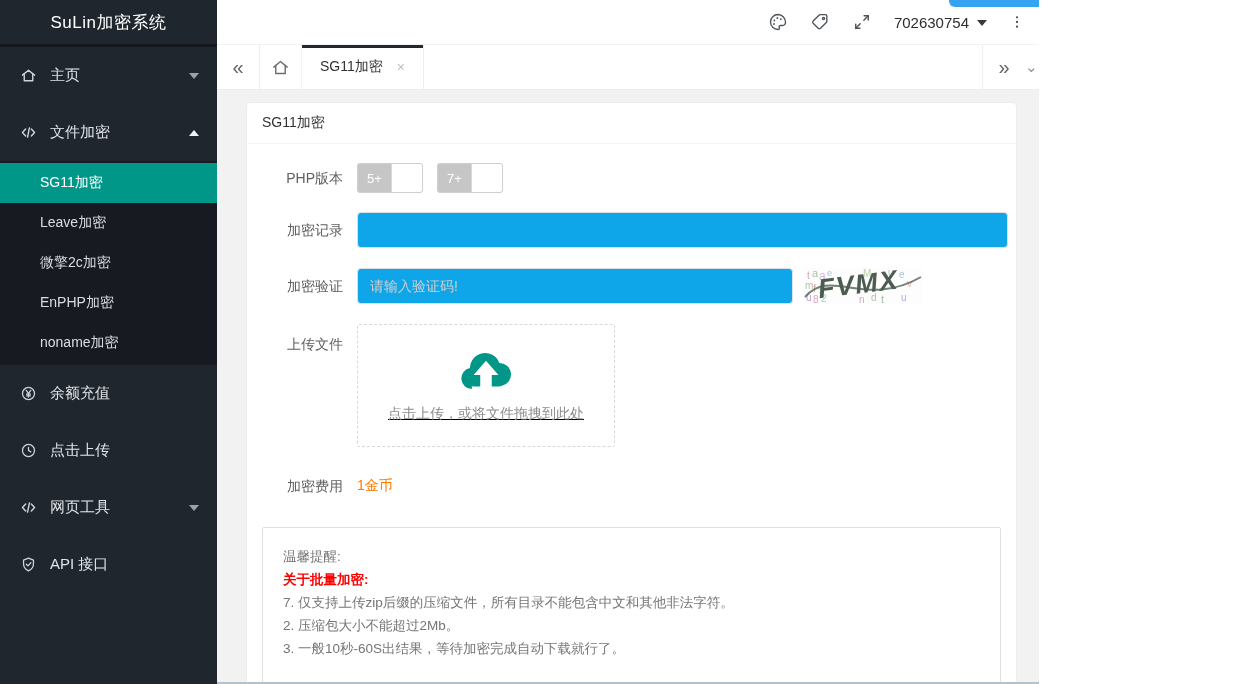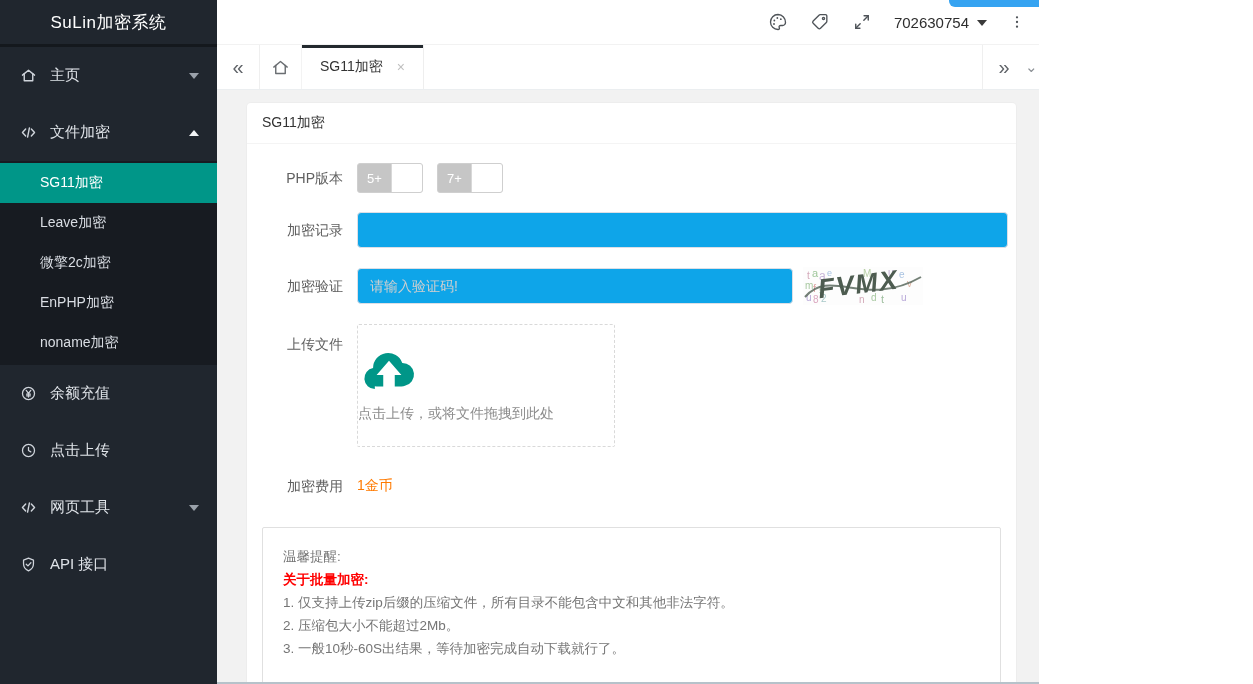--- a/index.html
+++ b/index.html
@@ -75,22 +75,22 @@
     color:#fff; font-size:13px; }
   .toggle-knob { width:31px; background:#fff; border-left:1px solid #d8d8d8; }
   .text-input { height:36px; border:1px solid #dcdfe6; border-radius:4px; outline:none;
     font-size:14px; color:#333; padding:0 12px; background:#0ea5e9; }
   .text-input::placeholder { color:#cfcfcf; }
   .input-wide { flex:1; margin-right:2px; }
   .input-captcha { width:436px; }
   .captcha-img { width:120px; height:38px; margin-left:10px; cursor:pointer; background:#fdfdfd; }
 
   .upload-box { width:258px; height:123px; border:1px dashed #d9d9d9; border-radius:2px;
-    display:flex; flex-direction:column; justify-content:center;
-    cursor:pointer; background:#fff; }
+    display:flex; flex-direction:column; align-items:center; justify-content:center;
+    cursor:pointer; background:#fff;text-decoration:underline; }
   .upload-hint { font-size:14px; color:#8c8c8c; margin-top:12px; }
 
   .fee-row { margin-top:24px; margin-bottom:24px; }
   .fee-value { font-size:14px; }
 
   .notice { margin:26px 9px 0 0; border:1px solid #e0e0e0; border-radius:2px;
     padding:17px 20px 20px 20px; font-size:13.5px; color:#757575; line-height:23px; background:#fff; }
   .notice p { margin:0; }
   .notice .red { font-weight:bold; }
   .notice .gap { height:18px; }
@@ -298,21 +298,21 @@
           </div>
 
           <div class="form-row fee-row">
             <span class="form-label">加密费用</span>
             <span class="fee-value" id="fee-value" style="color: rgb(255, 122, 0);">1金币</span>
           </div>
 
           <div class="notice">
             <p>温馨提醒:</p>
             <p class="red" id="notice-subtitle" style="color: rgb(255, 0, 0);">关于批量加密:</p>
-            <p>1. 仅支持上传zip后缀的压缩文件，所有目录不能包含中文和其他非法字符。</p>
+            <p>7. 仅支持上传zip后缀的压缩文件，所有目录不能包含中文和其他非法字符。</p>
             <p>2. 压缩包大小不能超过2Mb。</p>
             <p>3. 一般10秒-60S出结果，等待加密完成自动下载就行了。</p>
             <div class="gap"></div>
             <p>SG11是组件加密，需要安装组件才能运行，不适合虚拟主机上运行。</p>
           </div>
 
         </div>
       </div>
     </div>
 

